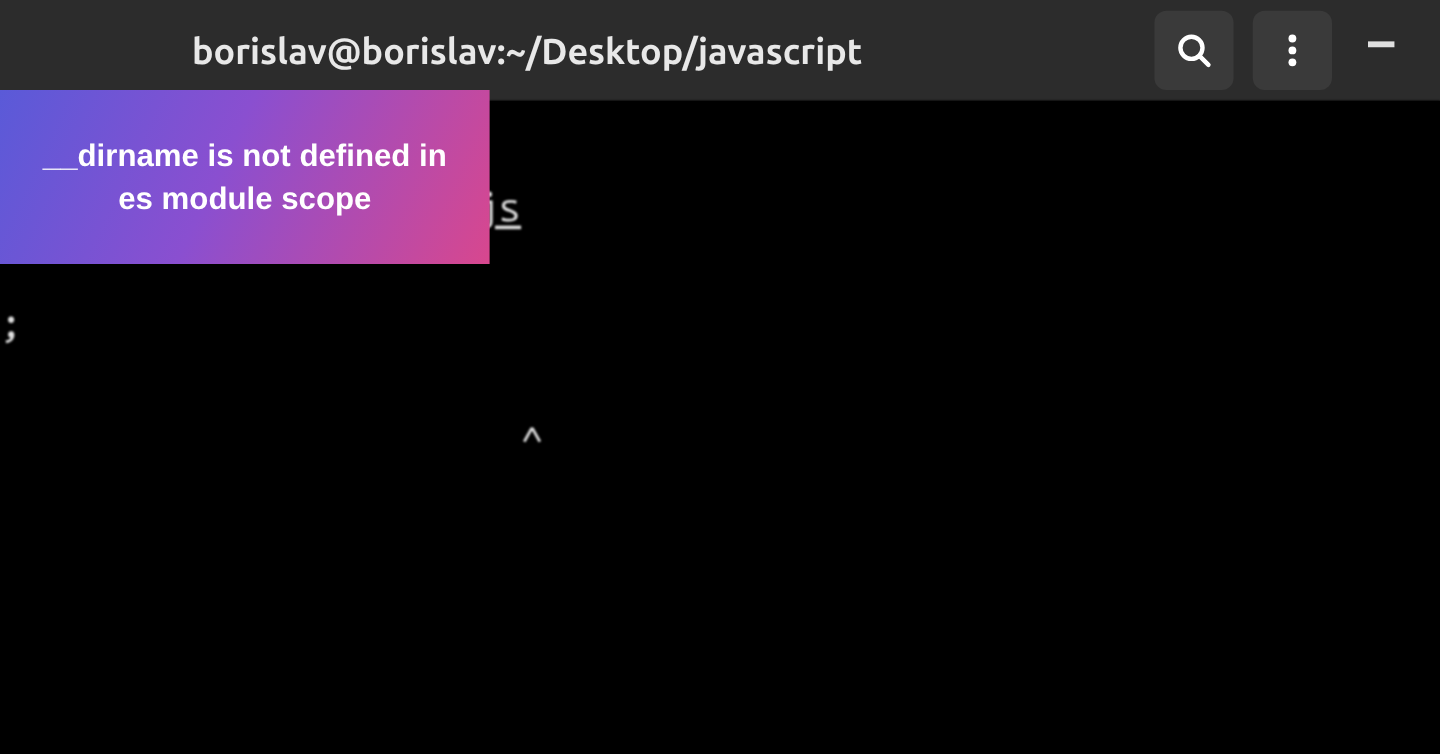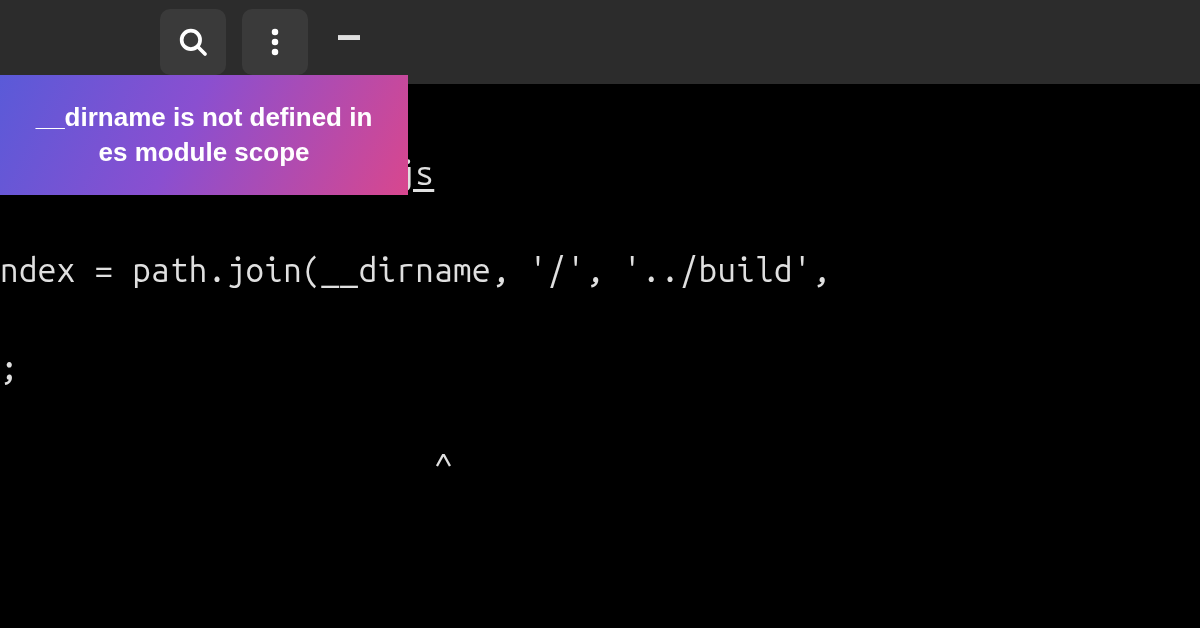--- a/index.html
+++ b/index.html
@@ -57,60 +57,60 @@
       letter-spacing: 0.4px;
       filter: blur(0.7px);
     }
     .line { padding-left: 0; }
     .underline { text-decoration: underline; text-underline-offset: 4px; }
     .overlay-badge {
       position: absolute;
       top: 75px;
       left: 0;
       width: 408px;
-      height: 120px;
+      height: 145px;
       background: linear-gradient(115deg, #5a5ad8 0%, #8a4fd0 45%, #d8478e 100%);
       color: #ffffff;
       font-family: 'Segoe UI', Arial, sans-serif;
       font-weight: 700;
       font-size: 26px;
       line-height: 1.35;
       display: flex;
       align-items: center;
       justify-content: center;
       text-align: center;
       padding: 10px 22px;
       pointer-events: none;
     }
   </style>
 </head>
 <body>
 
 <div class="titlebar">
+  <span class="title-text">borislav@borislav:~/Desktop/javascript</span>
   <div class="titlebar-buttons">
     <div class="icon-btn">
       <svg width="34" height="34" viewBox="0 0 24 24" fill="none" stroke="currentColor" stroke-width="2.6" stroke-linecap="round">
         <circle cx="10.5" cy="10.5" r="6.5"></circle>
         <line x1="20.5" y1="20.5" x2="15.2" y2="15.2"></line>
       </svg>
     </div>
     <div class="icon-btn">
       <svg width="34" height="34" viewBox="0 0 24 24" fill="currentColor">
         <circle cx="12" cy="5" r="2.3"></circle>
         <circle cx="12" cy="12" r="2.3"></circle>
         <circle cx="12" cy="19" r="2.3"></circle>
       </svg>
     </div>
     <span class="minimize">–</span>
   </div>
 </div>
 
 <div class="terminal">
 <div class="line">                    <span class="underline">.js</span></div>
-<div class="line">ndex = path.join(__dirname, '/', '../build', </div>
 <div class="line">;</div>
 <div class="line">                       ^</div>
 <div class="line"></div>
 
 <div class="line"></div>
 
 </div>
 
 <div class="overlay-badge">
   <span>__dirname is not defined in es module scope</span>

